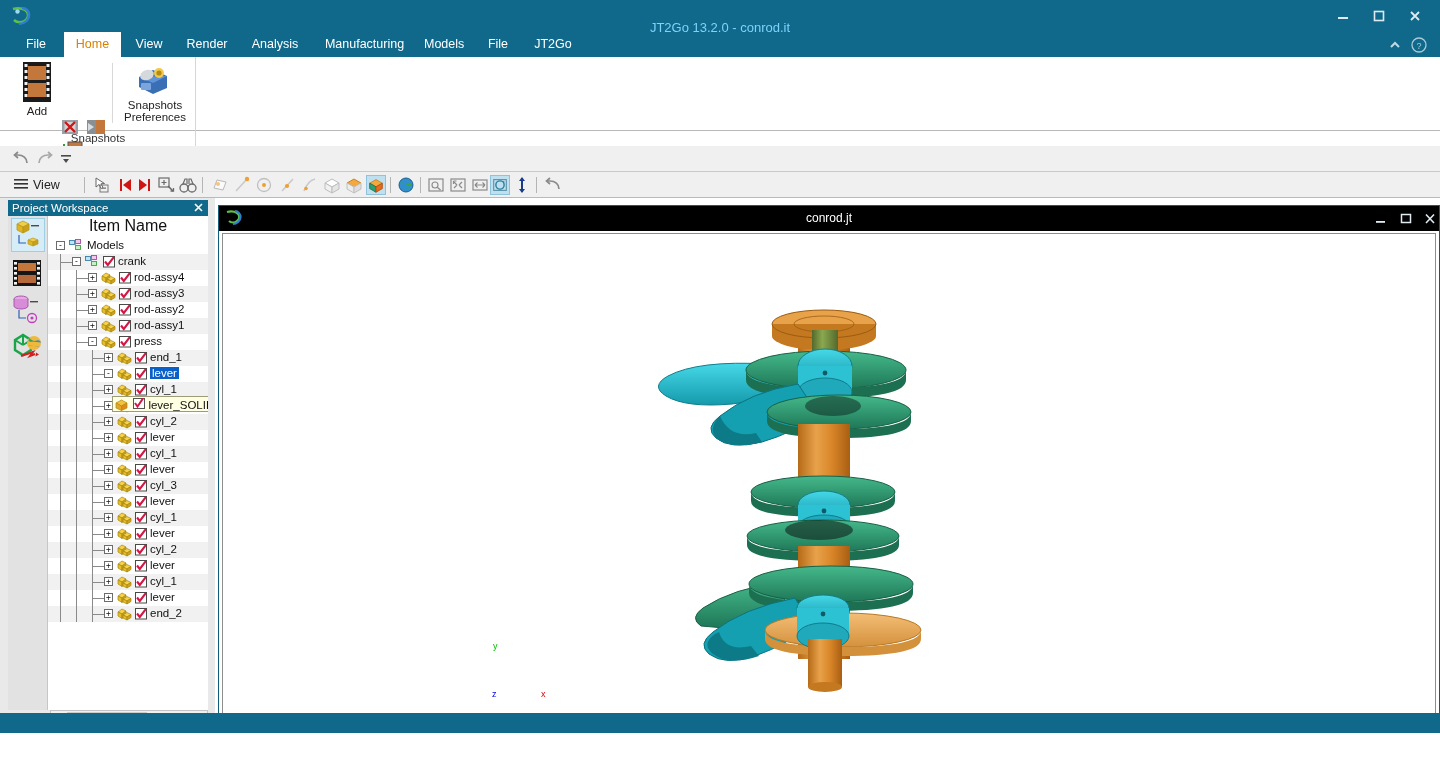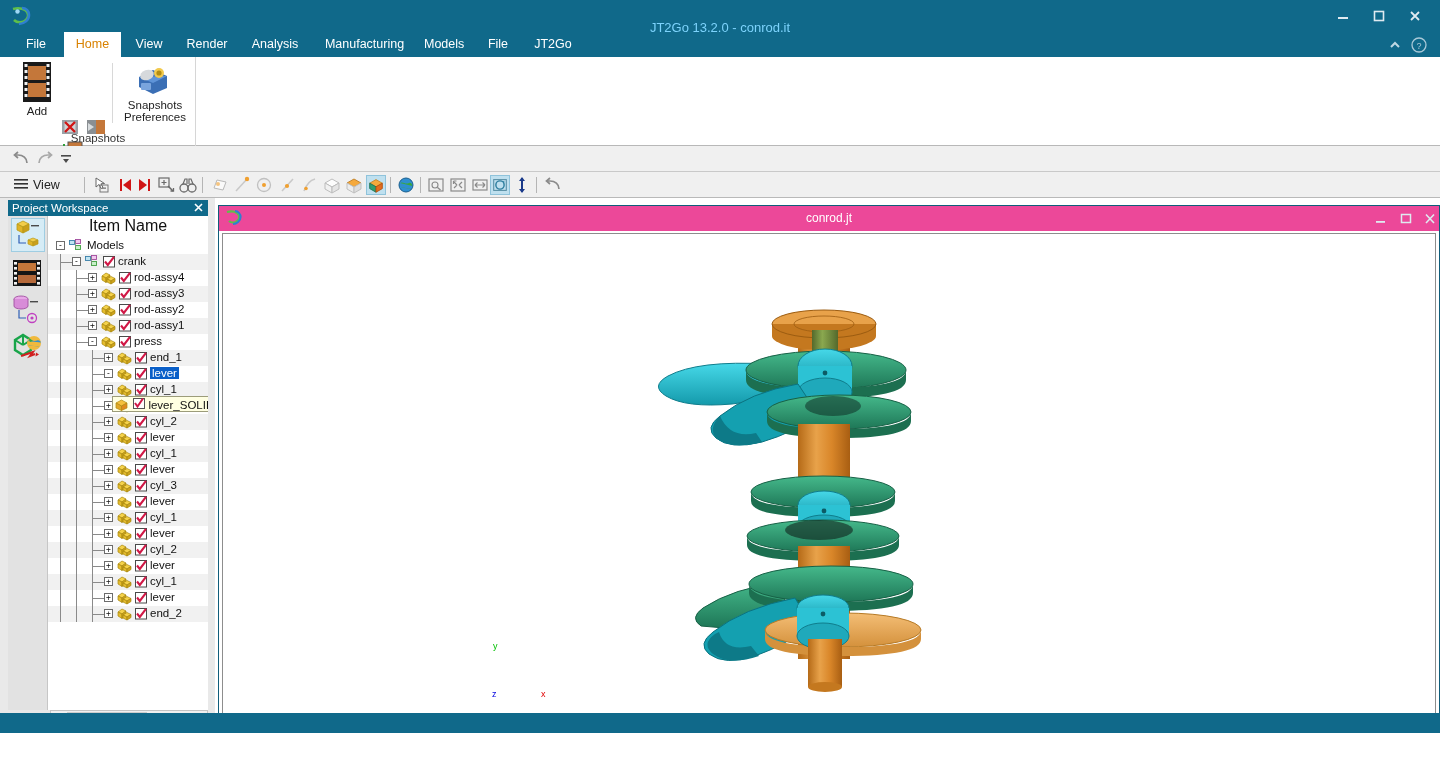--- a/index.html
+++ b/index.html
@@ -49,21 +49,21 @@
   }
   .rtab.active {
     background: #ffffff; color: #d98200;
   }
   .ribbon-right-ico {
     position: absolute; top: 4px; width: 18px; height: 18px; cursor: default;
   }
 
   
   .ribbon {
-    position: absolute; left: 0; top: 57px; width: 1440px; height: 89px;
+    position: absolute; left: 0; top: 57px; width: 1440px; height: 74px;
     background: #ffffff;
     border-bottom: 1px solid #b8b8b8;
   }
   .rgroup {
     position: absolute; left: 0; top: 0; width: 196px; height: 89px;
     border-right: 1px solid #d6d6d6;
   }
   .rgroup-label {
     position: absolute; bottom: 2px; left: 0; width: 196px;
     text-align: center; font-size: 11.5px; color: #333;
@@ -170,21 +170,21 @@
     background: #cdcdcd;
   }
 
   
   .mdi {
     position: absolute; left: 218px; top: 205px; width: 1222px; height: 528px;
     background: #ffffff; border: 1px solid #0f5d7a;
   }
   .mdi-title {
     position: absolute; left: 0; top: 0; width: 1220px; height: 25px;
-    background: #ec4899; color: #fff;
+    background: #000000; color: #fff;
   }
   .mdi-title .t {
     position: absolute; left: 0; top: 0; width: 1220px; height: 25px;
     line-height: 25px; text-align: center; font-size: 12px;
   }
   .mdi-btn {
     position: absolute; top: 5px; width: 18px; height: 15px; cursor: default;
   }
   .mdi-canvas {
     position: absolute; left: 3px; top: 27px; width: 1214px; height: 497px;

